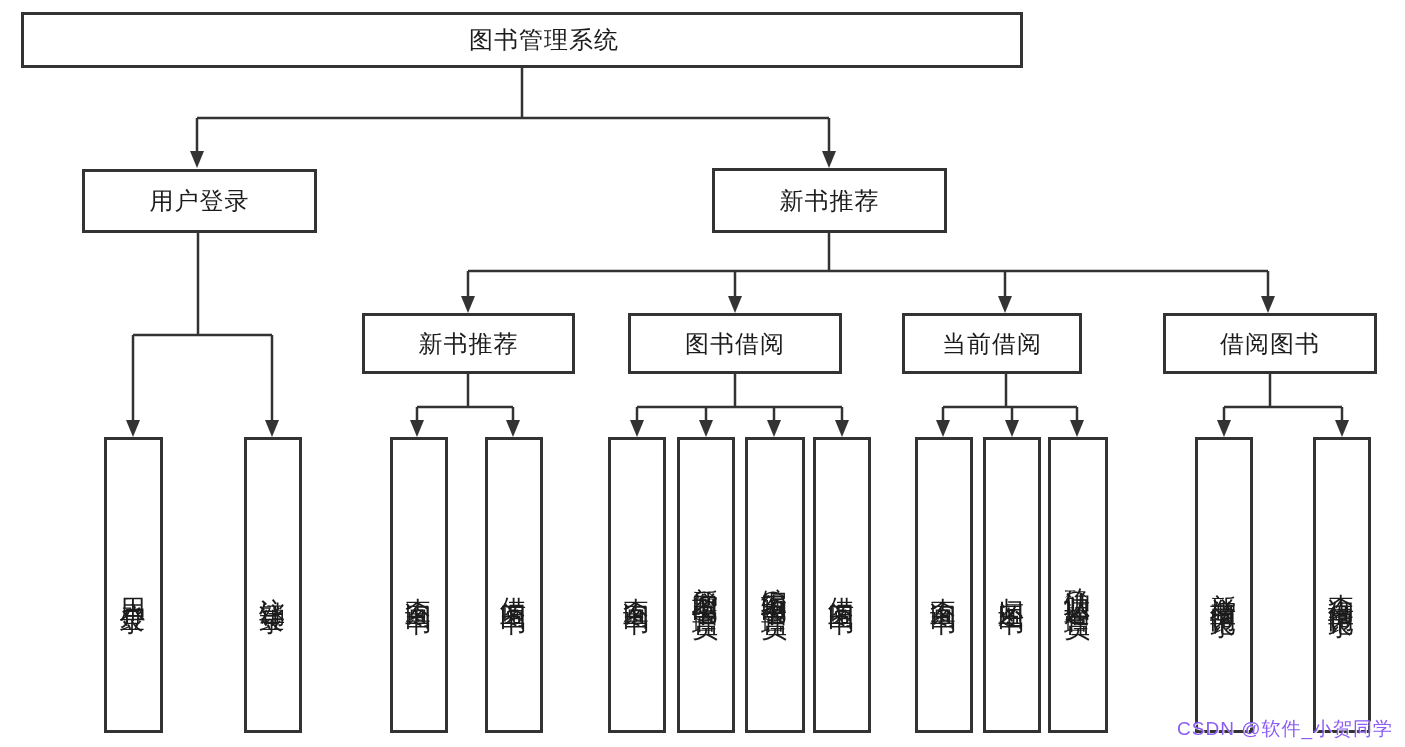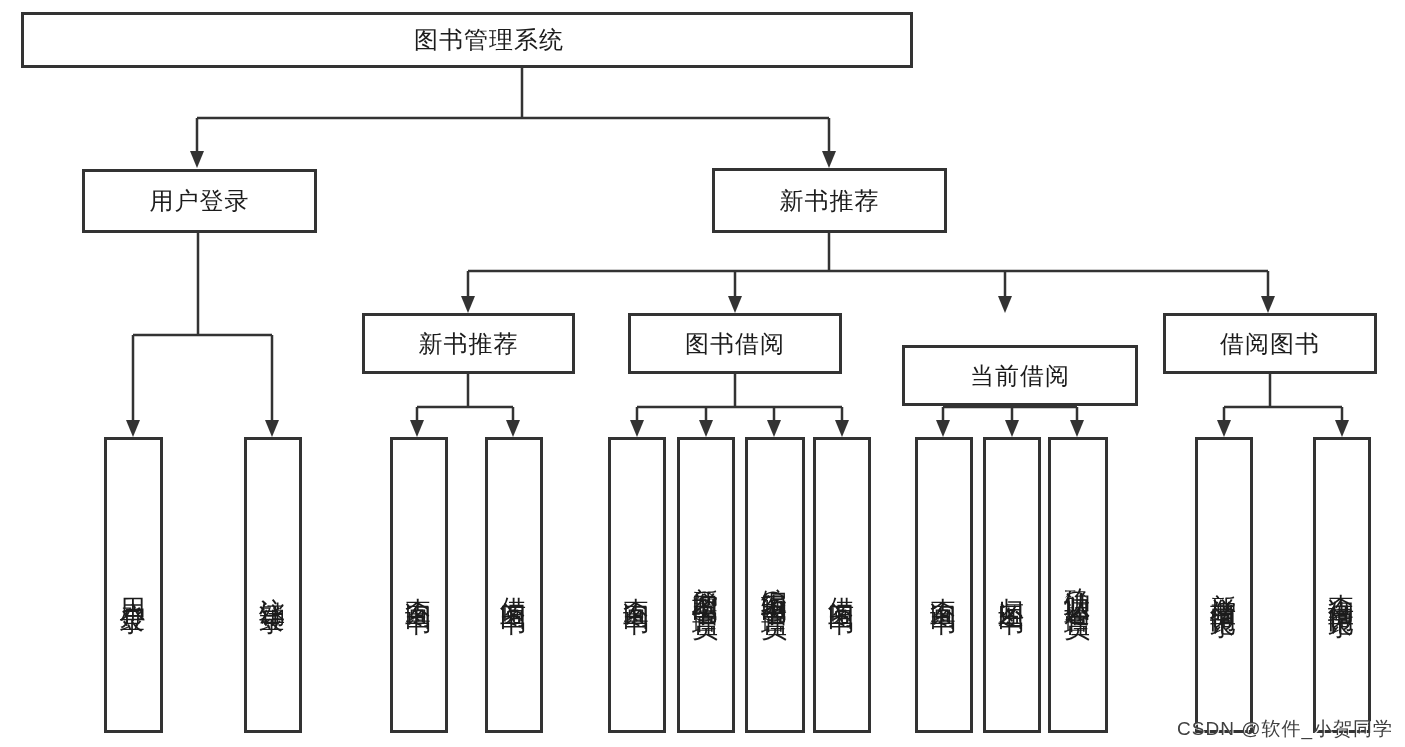--- a/index.html
+++ b/index.html
@@ -22,26 +22,26 @@
     box-sizing: border-box;
     background: #ffffff;
     border: 3px solid #333333;
     display: flex;
     align-items: center;
     justify-content: center;
     color: #1c1c1c;
     z-index: 1;
   }
   .hnode { font-size: 24px; letter-spacing: 1px; }
-  .root  { left: 21px;  top: 12px;  width: 892px; height: 56px; padding-left: 44px; }
+  .root  { left: 21px;  top: 12px;  width: 1002px; height: 56px; padding-left: 44px; }
   .n-user-login { left: 82px;  top: 169px; width: 235px; height: 64px; }
   .n-book-mgmt  { left: 712px; top: 168px; width: 235px; height: 65px; }
   .n-new-book   { left: 362px; top: 313px; width: 213px; height: 61px; }
   .n-book-borrow{ left: 628px; top: 313px; width: 214px; height: 61px; }
-  .n-current    { left: 902px; top: 313px; width: 236px; height: 61px; margin-top: 32px; }
+  .n-current    { left: 902px; top: 313px; width: 180px; height: 61px; }
   .n-record     { left: 1163px;top: 313px; width: 214px; height: 61px; }
 
   .leaf {
     top: 437px;
     height: 296px;
     width: 58px;
     font-size: 26px;
   }
   .leaf span {
     writing-mode: vertical-rl;
@@ -62,21 +62,21 @@
   .l-d3 { left: 1048px; width: 60px; }
   .l-e1 { left: 1195px; }
   .l-e2 { left: 1313px; }
 
   .watermark {
     position: absolute;
     right: 12px;
     top: 716px;
     z-index: 2;
     font-size: 19px;
-    color: #404040;
+    color: #8b5cf6;
     text-shadow: 1px 1px 0 rgba(255,255,255,0.85);
     letter-spacing: 1px;
   }
 </style>
 </head>
 <body>
 
 <div class="stage">
 
   <svg class="connectors" viewBox="0 0 1405 747" xmlns="http://www.w3.org/2000/svg">

